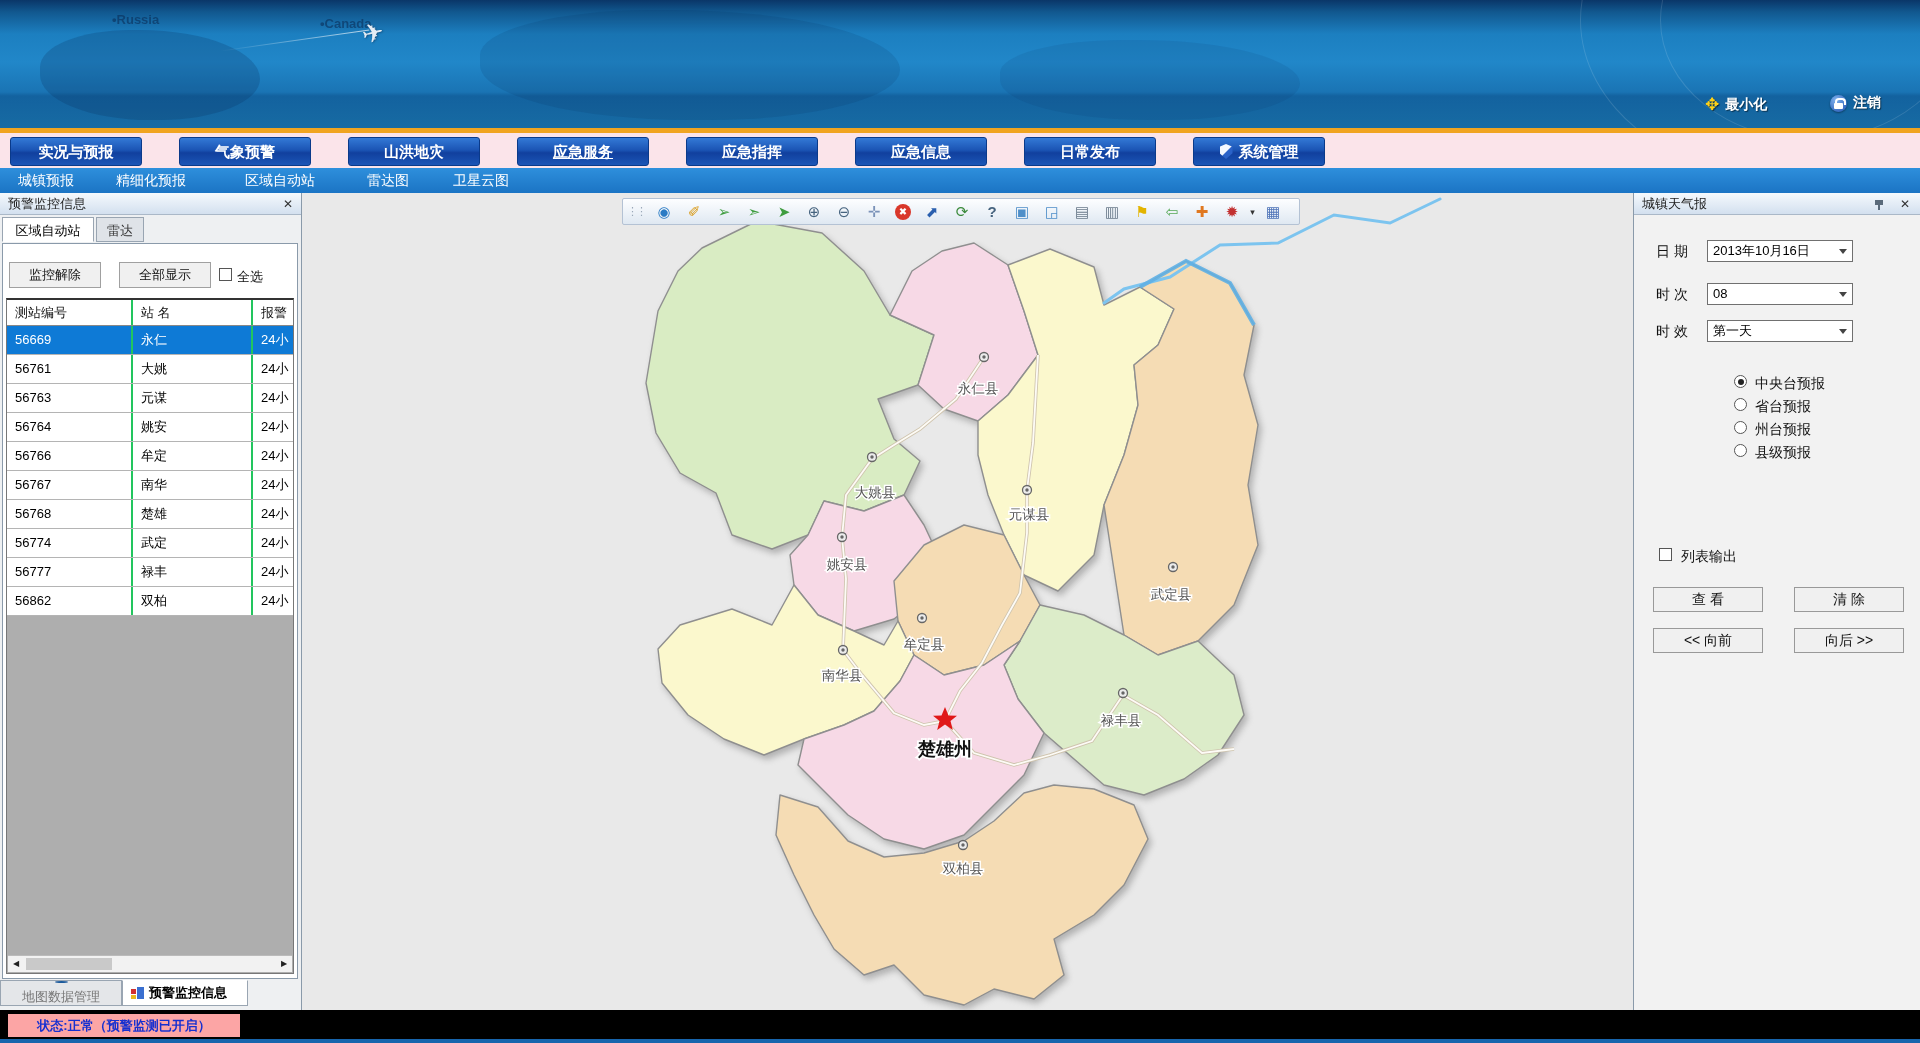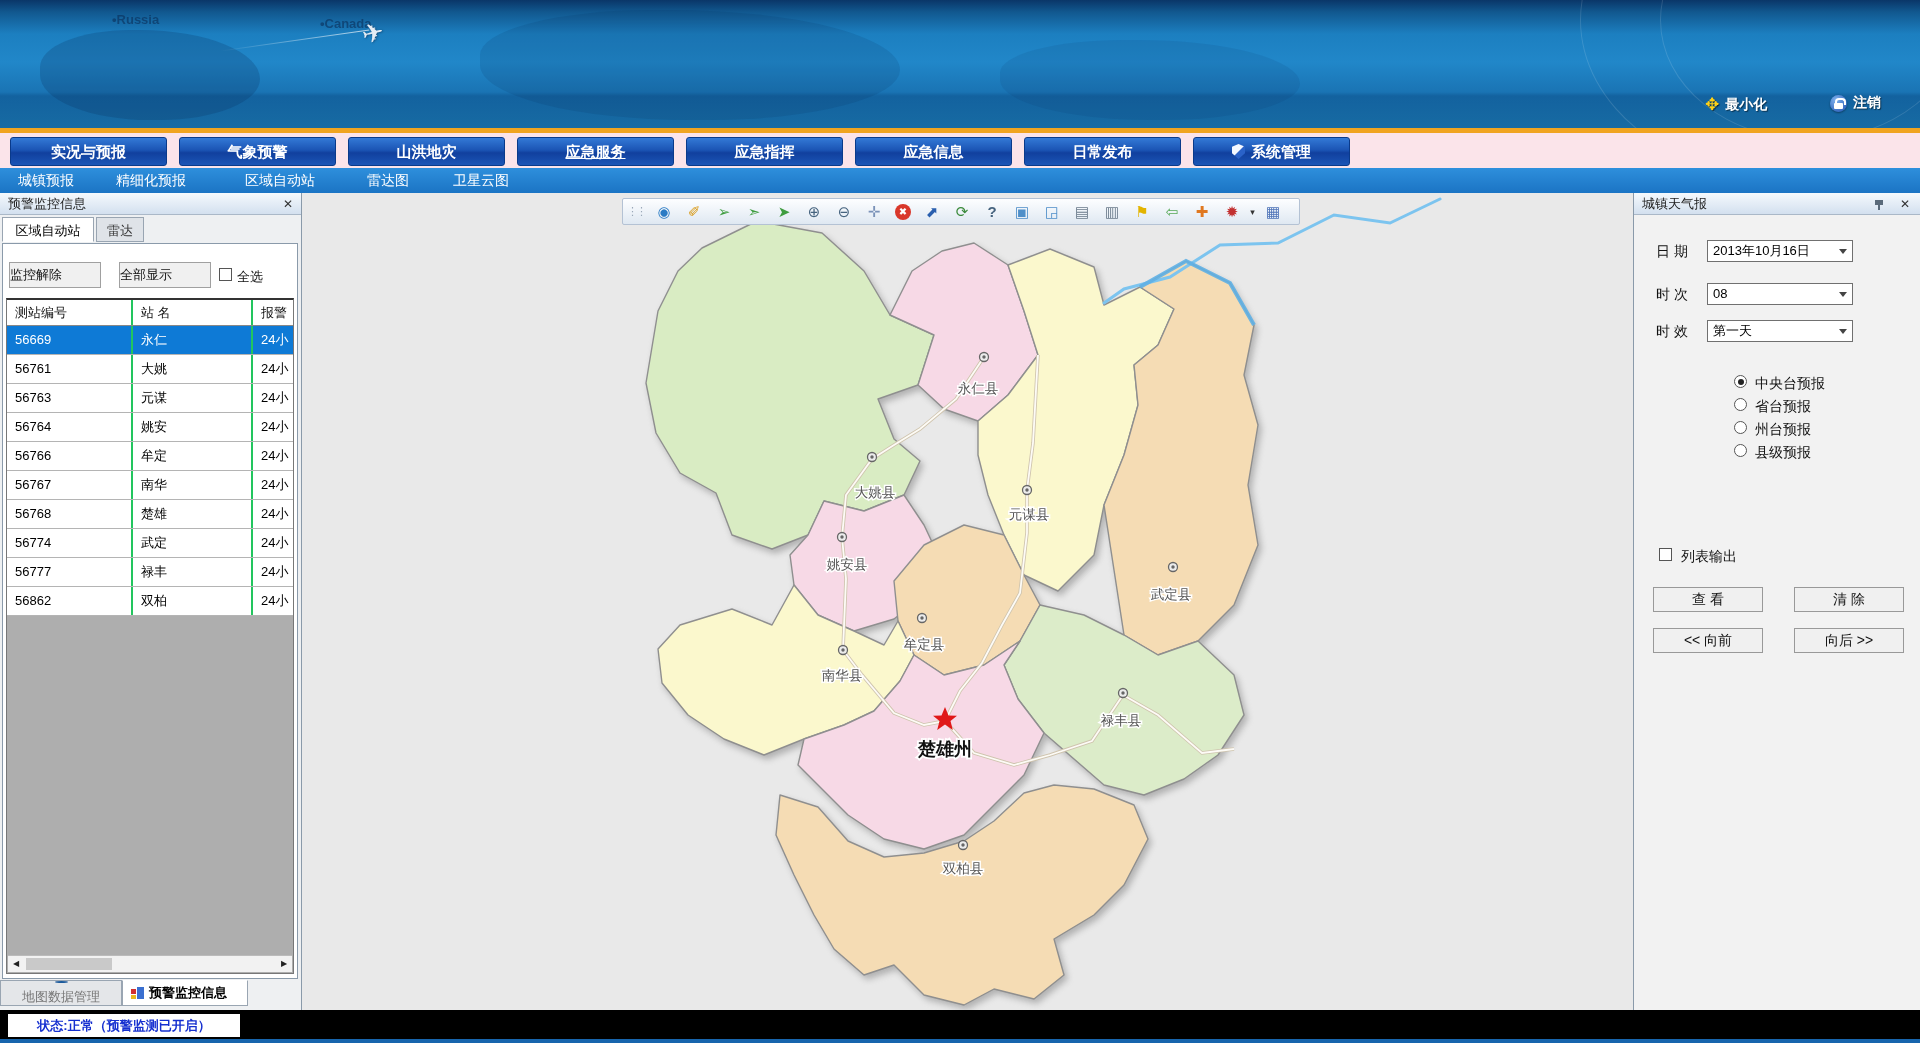--- a/index.html
+++ b/index.html
@@ -19,37 +19,37 @@
     text-shadow:-2px -2px 0 #fff,2px -2px 0 #fff,-2px 2px 0 #fff,2px 2px 0 #fff,0 0 7px rgba(255,255,255,.95),4px 4px 5px rgba(0,20,60,.45);}
   .banner-btn{position:absolute;top:94px;display:flex;align-items:center;gap:6px;color:#fff;font-size:14px;font-weight:bold;cursor:pointer;text-shadow:1px 1px 1px rgba(0,0,0,.5);}
   .min-ic{color:#ffd218;font-size:17px;text-shadow:1px 1px 1px rgba(0,0,0,.6);}
   .lock{position:relative;width:17px;height:17px;border-radius:50%;background:radial-gradient(circle at 35% 30%,#7fb2ee,#1d4fae);box-shadow:0 1px 2px rgba(0,0,0,.4);}
   .lock::before{content:"";position:absolute;left:5px;top:3px;width:7px;height:5px;border:2px solid #fff;border-bottom:none;border-radius:4px 4px 0 0;}
   .lock::after{content:"";position:absolute;left:4px;top:8px;width:9px;height:6px;background:#fff;border-radius:1px;}
   .orange-line{left:0;top:128px;width:1920px;height:5px;background:#f0a420;}
 
   
   .tabbar{left:0;top:133px;width:1920px;height:35px;background:#fbe4ea;}
-  .nav-tab{position:absolute;top:4px;width:157px;height:29px;line-height:27px;text-align:center;color:#fff;font-size:15px;font-weight:bold;
+  .nav-tab{position:absolute;top:4px;width:132px;height:29px;line-height:27px;text-align:center;color:#fff;font-size:15px;font-weight:bold;
     background:linear-gradient(180deg,#3379d6 0%,#1b54b4 45%,#11409e 55%,#1b55b6 100%);border:1px solid #0a3a8a;border-radius:3px;cursor:pointer;
     display:flex;align-items:center;justify-content:center;gap:6px;}
   .shield{width:13px;height:15px;background:linear-gradient(135deg,#f4f8ff 49%,#2a62c8 51%);clip-path:polygon(50% 0,100% 18%,100% 62%,50% 100%,0 62%,0 18%);}
   .submenu{left:0;top:168px;width:1920px;height:25px;background:linear-gradient(180deg,#2e8fdc,#1b74c4);}
   .sub-item{position:absolute;top:0;height:25px;line-height:25px;color:#fff;font-size:14px;cursor:pointer;}
 
   
   .left-panel{left:0;top:193px;width:302px;height:817px;background:#eef0f2;border-right:1px solid #8a9aaa;}
   .panel-header{position:absolute;left:0;top:0;width:100%;height:22px;background:linear-gradient(180deg,#f5f9fd,#d3e0ef);border-bottom:1px solid #aab8c8;
     font-size:13px;color:#222;line-height:22px;padding-left:8px;}
   .panel-x{position:absolute;top:3px;width:16px;height:16px;line-height:16px;text-align:center;font-size:12px;color:#333;cursor:pointer;}
   .lp-tab{position:absolute;top:24px;height:25px;line-height:25px;text-align:center;font-size:13px;border:1px solid #99a5b2;cursor:pointer;}
   .lp-tab.active{background:#fff;border-bottom:1px solid #fff;color:#000;}
   .lp-tab.idle{background:#dfe3e8;color:#333;}
   .lp-content{position:absolute;left:2px;top:50px;width:296px;height:736px;background:#fff;border:1px solid #8a9aaa;}
-  .sm-btn{position:absolute;height:26px;background:#f0f0f0;border:1px solid #a0a0a0;font-size:13px;color:#111;text-align:left;line-height:24px;cursor:pointer;}
+  .sm-btn{position:absolute;height:26px;background:#f0f0f0;border:1px solid #a0a0a0;font-size:13px;color:#111;text-align:center;line-height:24px;cursor:pointer;}
   .cbx{position:absolute;width:13px;height:13px;background:#fff;border:1px solid #555;cursor:pointer;}
   .cbx-label{position:absolute;font-size:13px;color:#111;}
   .stable{position:absolute;left:3px;top:54px;width:288px;height:676px;background:#aeaeae;border:1px solid #777;border-top:2px solid #333;overflow:hidden;}
   .thead{position:absolute;left:0;top:0;width:340px;height:26px;background:#fff;border-bottom:1px solid #888;}
   .trow{position:absolute;left:0;width:340px;height:29px;background:#fff;border-bottom:1px solid #b4b4b4;cursor:pointer;}
   .trow.sel{background:#0e7ad6;color:#fff;}
   .tc{position:absolute;top:0;height:100%;line-height:28px;font-size:13px;padding-left:8px;border-right:2px solid #22c55e;overflow:hidden;white-space:nowrap;}
   .thead .tc{line-height:25px;color:#111;}
   .tc1{left:0;width:126px;}
   .tc2{left:126px;width:120px;}
@@ -84,21 +84,21 @@
   .rp-select .chev{position:absolute;right:5px;top:8px;width:0;height:0;border-left:4px solid transparent;border-right:4px solid transparent;border-top:5px solid #444;}
   .radio{position:absolute;width:13px;height:13px;border:1px solid #555;border-radius:50%;background:#fff;cursor:pointer;}
   .radio.checked::after{content:"";display:block;width:6px;height:6px;background:#222;border-radius:50%;margin:2.5px auto;}
   .rp-btn{position:absolute;width:110px;height:25px;background:#f0f0f0;border:1px solid #999;font-size:14px;color:#111;text-align:center;line-height:23px;cursor:pointer;}
   .pin-ic{position:absolute;width:11px;height:11px;cursor:pointer;}
   .pin-ic::before{content:"";position:absolute;left:1px;top:1px;width:8px;height:5px;background:#5a6a7a;}
   .pin-ic::after{content:"";position:absolute;left:4px;top:6px;width:2px;height:5px;background:#5a6a7a;}
 
   
   .status-bar{left:0;top:1010px;width:1920px;height:29px;background:#000;}
-  .status-badge{position:absolute;left:8px;top:4px;width:232px;height:23px;background:#ffffff;text-align:center;line-height:23px;
+  .status-badge{position:absolute;left:8px;top:4px;width:232px;height:23px;background:#fca5a5;text-align:center;line-height:23px;
     font-size:13px;font-weight:bold;color:#1630d0;}
   .bottom-strip{left:0;top:1039px;width:1920px;height:4px;background:#1765ad;}
 </style>
 </head>
 <body>
 
 <div id="app">
 
   <div class="abs banner">
     <div class="blob" style="left:40px;top:30px;width:220px;height:90px;"></div>

